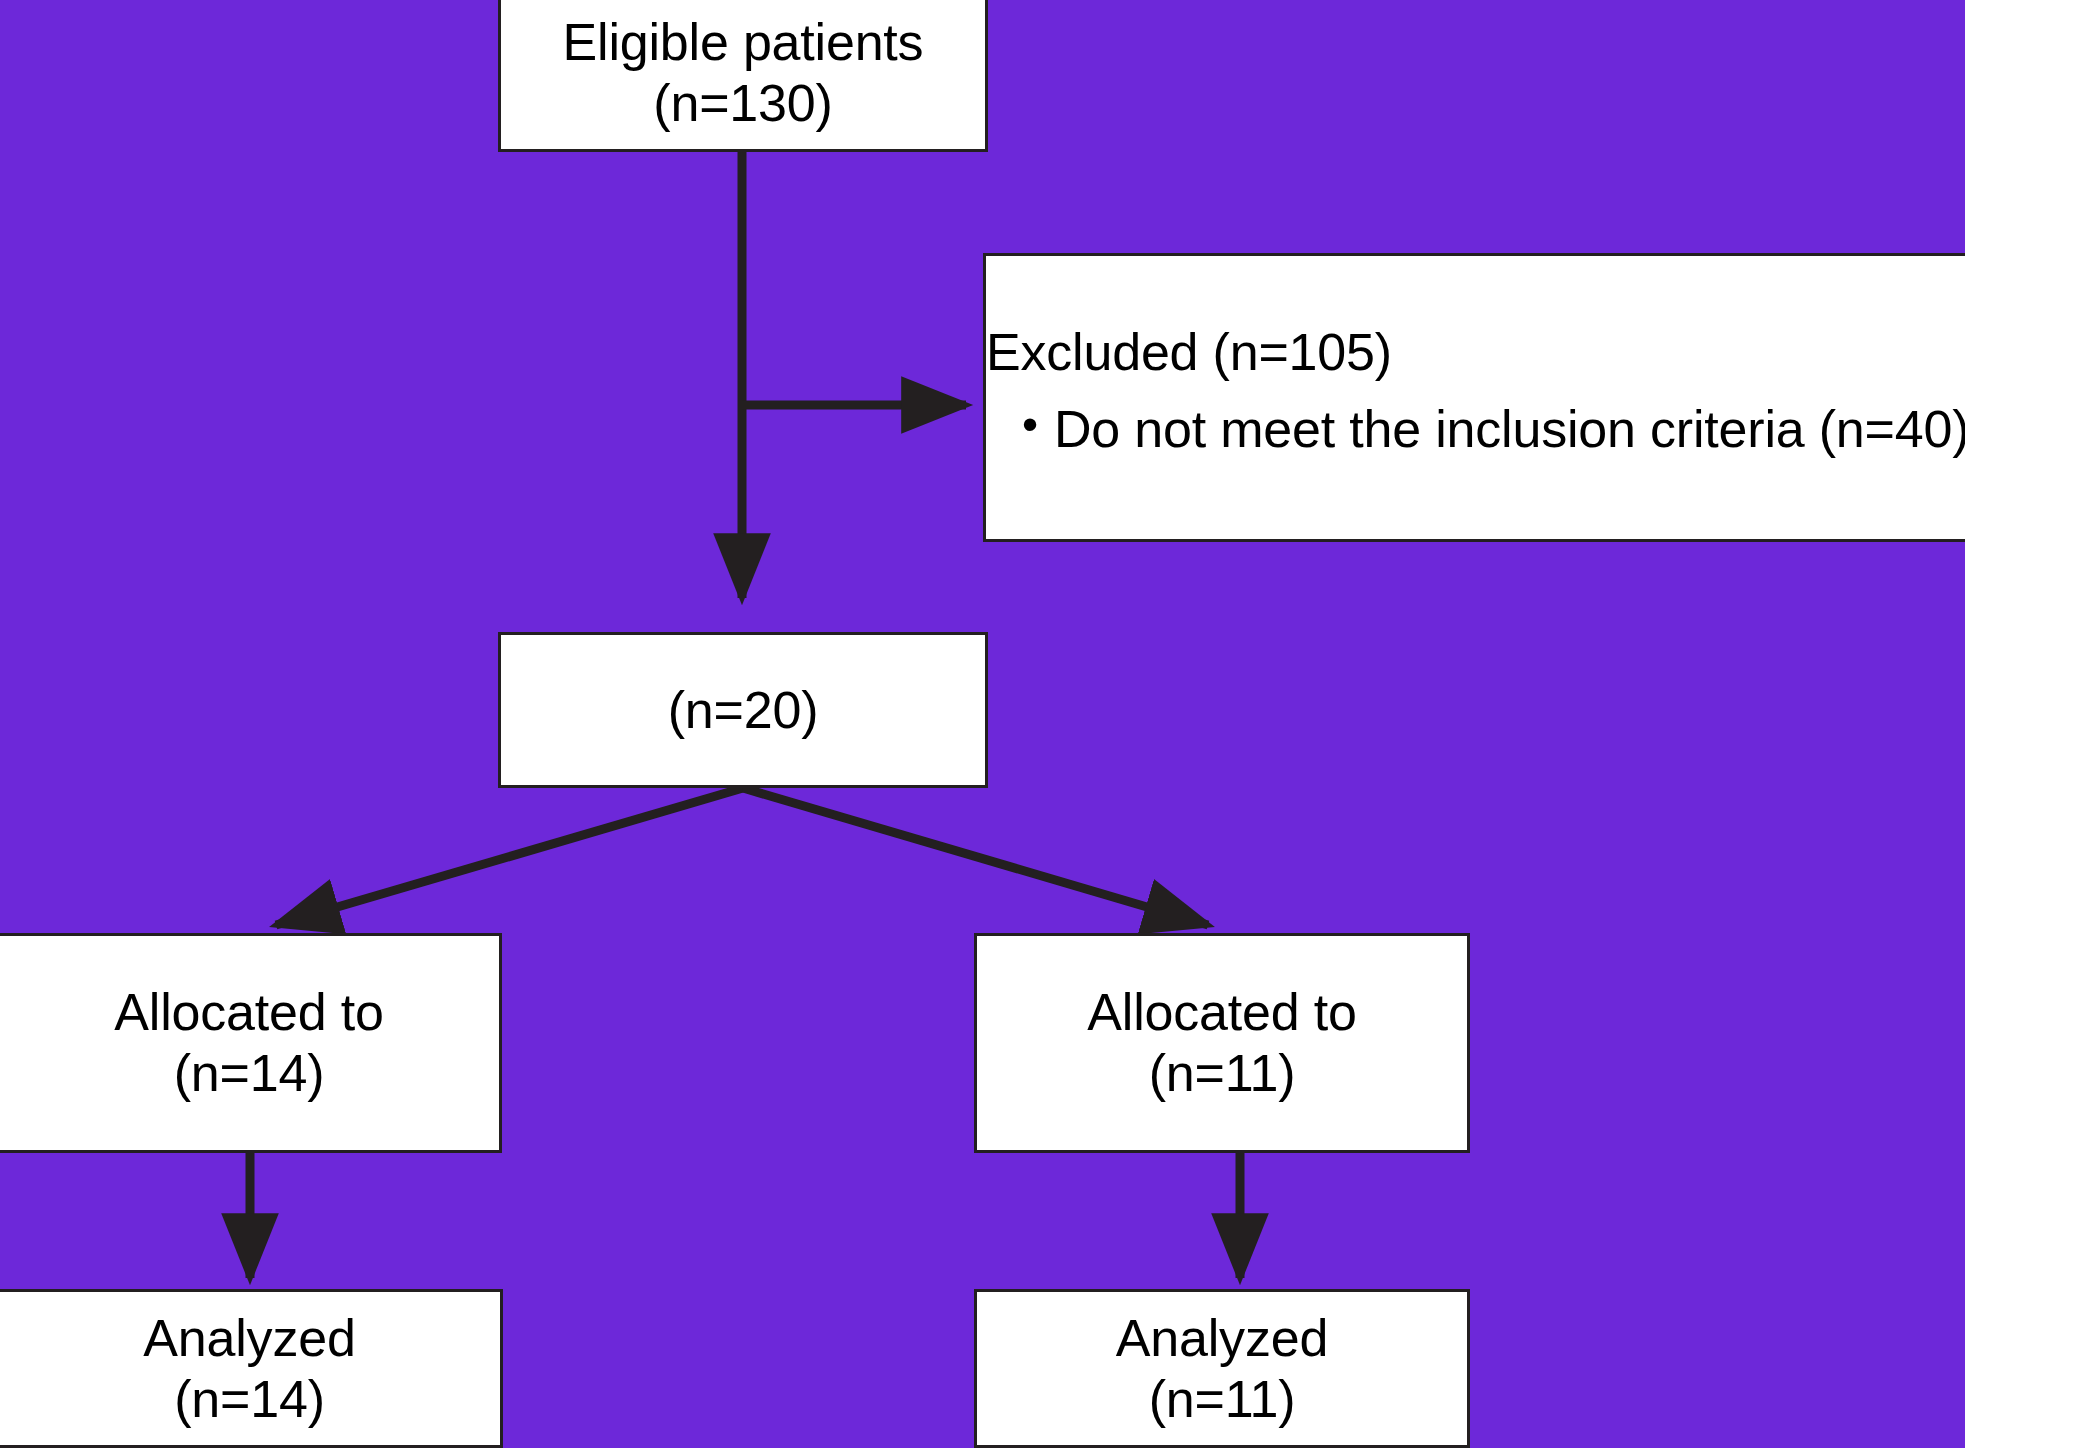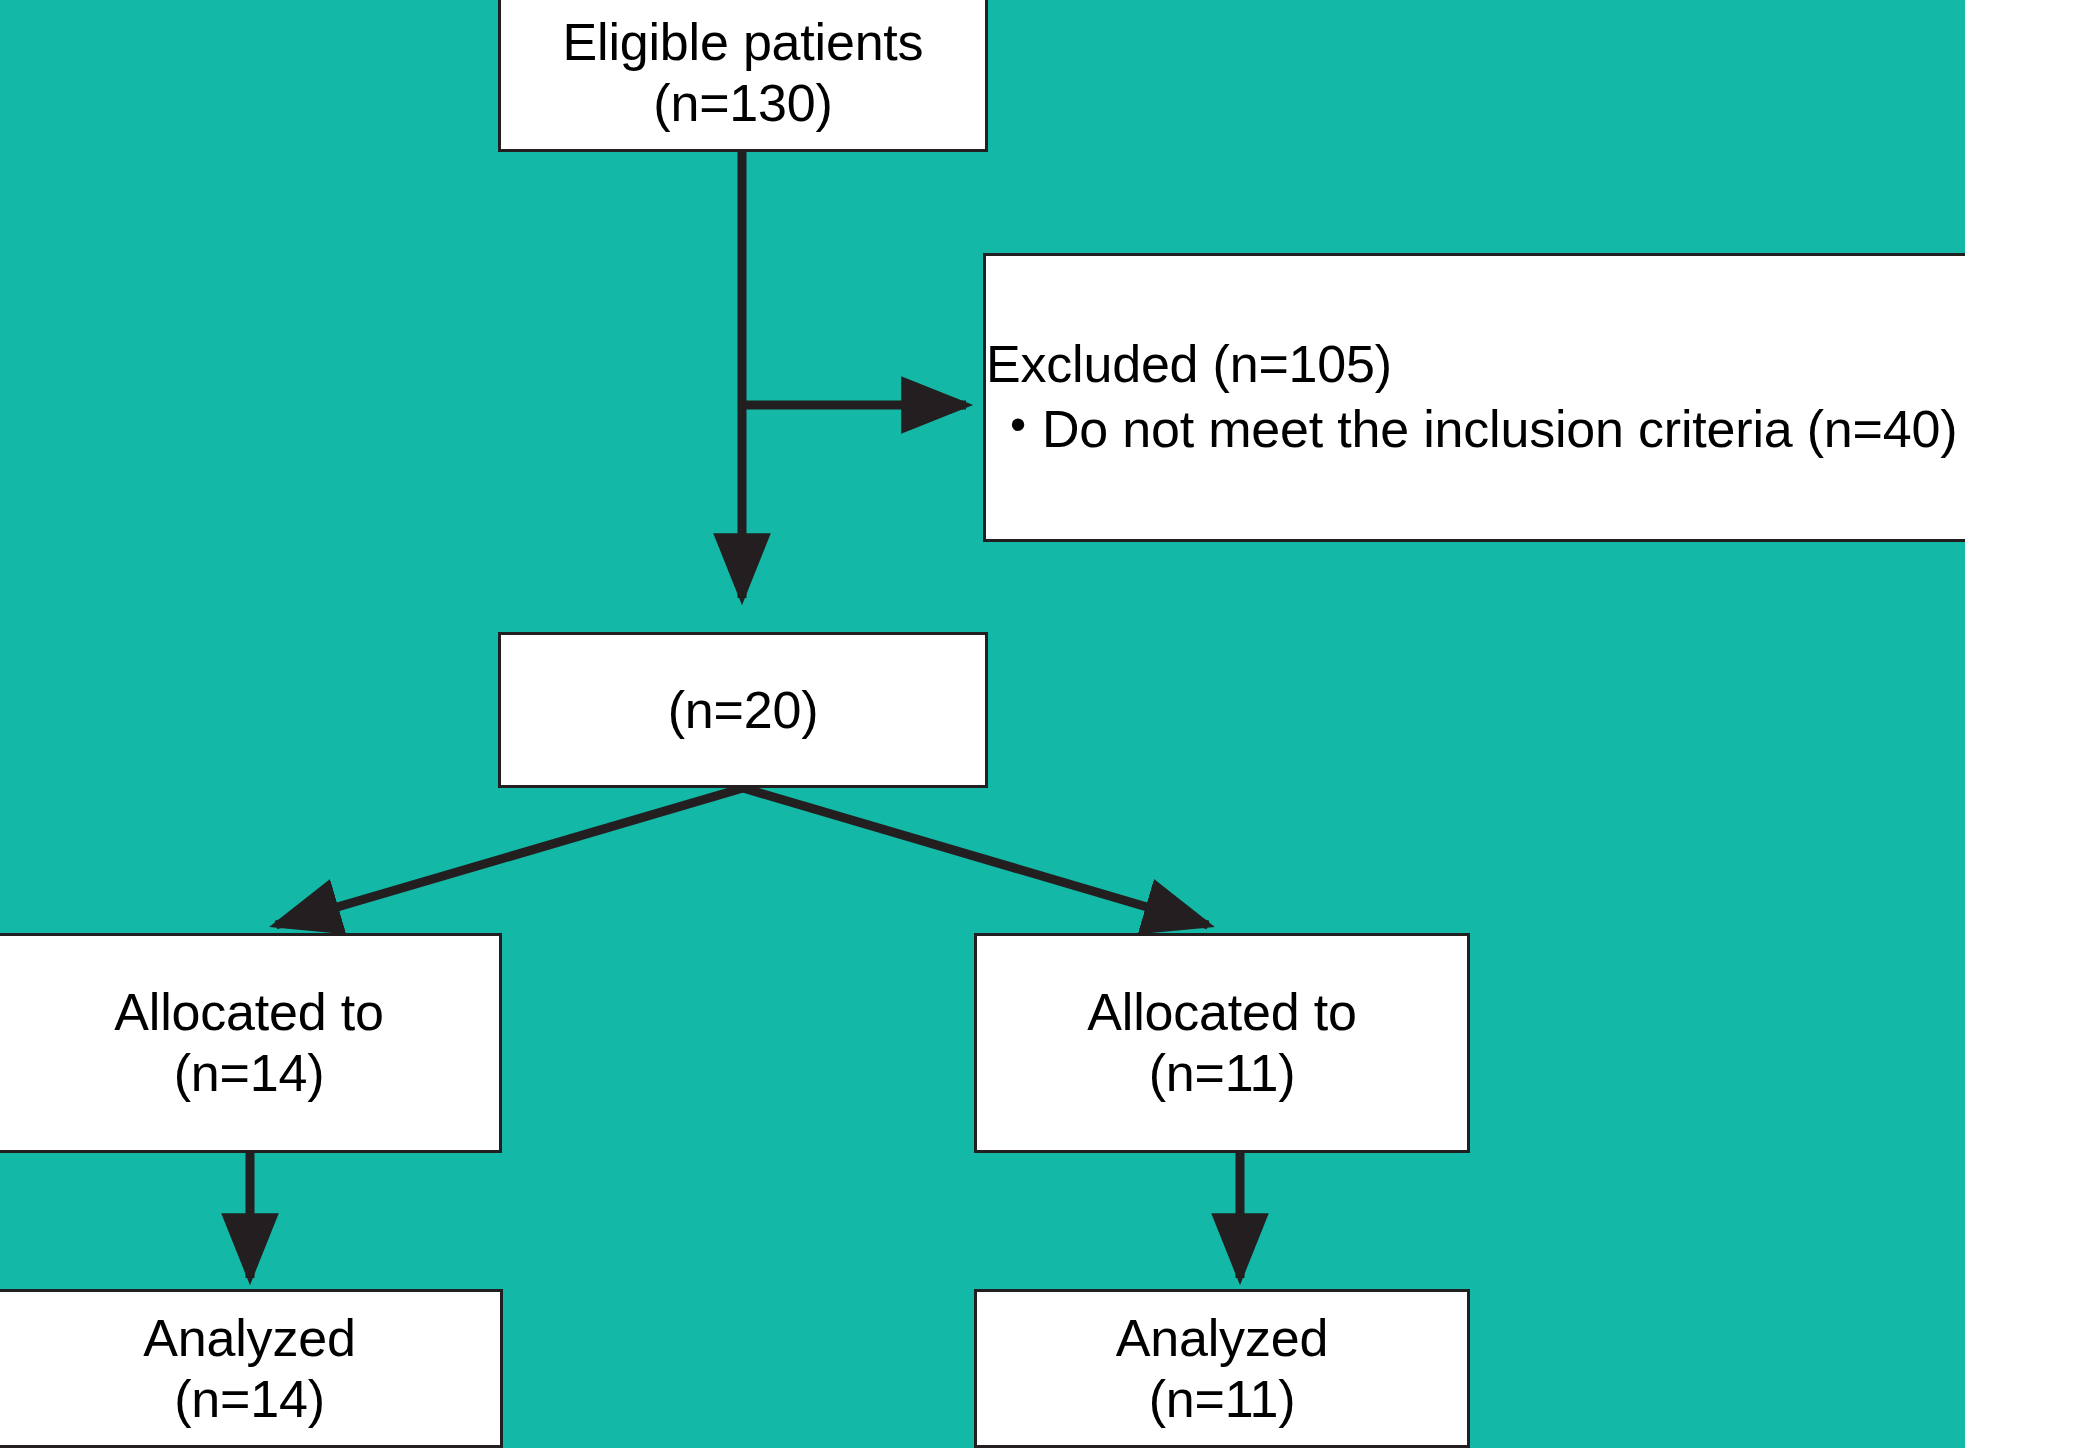--- a/index.html
+++ b/index.html
@@ -4,21 +4,21 @@
 <style>
   html, body {
     margin: 0;
     padding: 0;
     background: #ffffff;
   }
   #canvas {
     position: relative;
     width: 1965px;
     height: 1448px;
-    background: #14b8a6;
+    background: #6d28d9;
     font-family: "Liberation Sans", sans-serif;
     color: #000000;
     overflow: hidden;
   }
   .node {
     position: absolute;
     box-sizing: border-box;
     border: 3px solid #231f20;
     background: #ffffff;
     display: flex;
@@ -43,21 +43,21 @@
     align-items: stretch; justify-content: center;
     padding: 4px 0 6px 0;
   }
   #node-excluded .heading {
     text-align: left;
     display: block;
     margin-bottom: 4px;
   }
   #node-excluded .bullets {
     list-style: none;
-    margin: 0;
+    margin: 12px;
     padding: 0 4px 0 22px;
   }
   #node-excluded .bullets li {
     white-space: nowrap;
     text-align: left;
     position: relative;
     padding-left: 34px;
   }
   #node-excluded .bullets li::before {
     content: "\2022";

